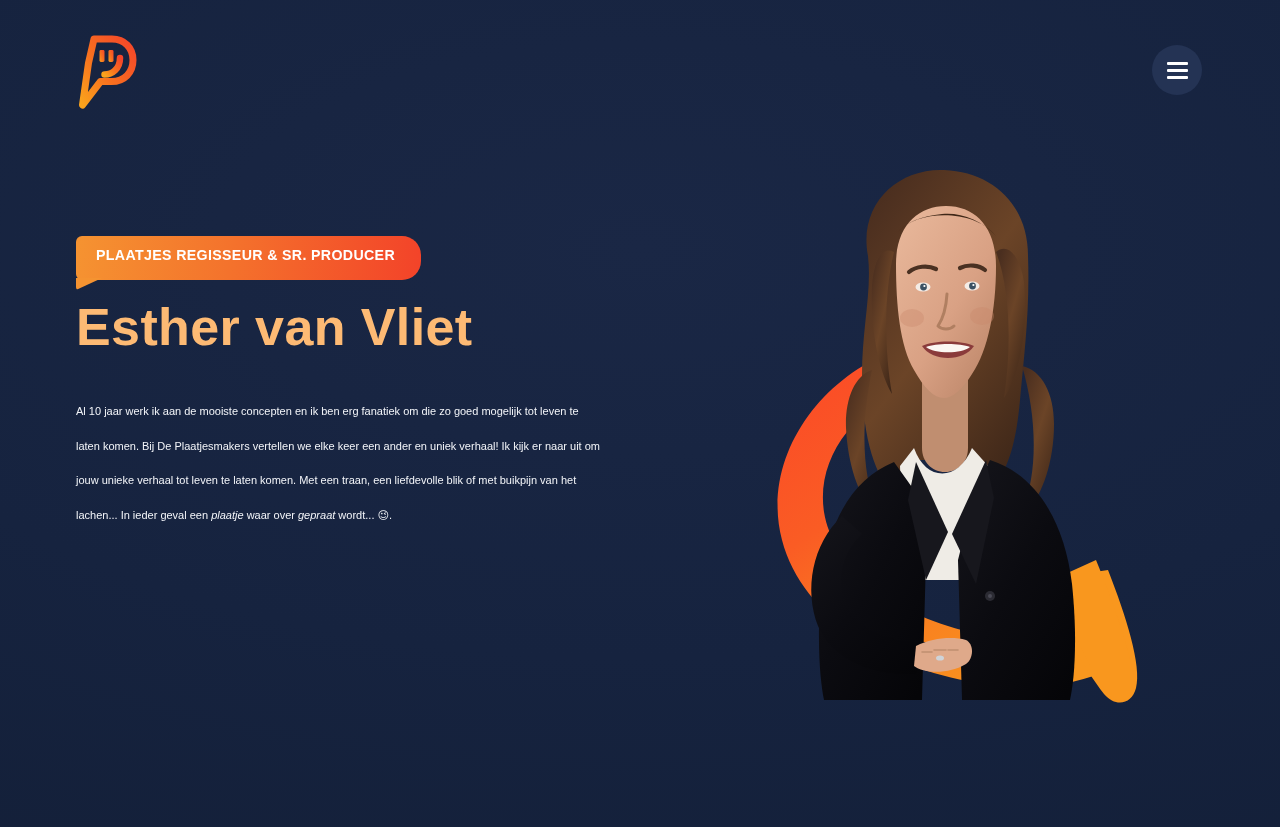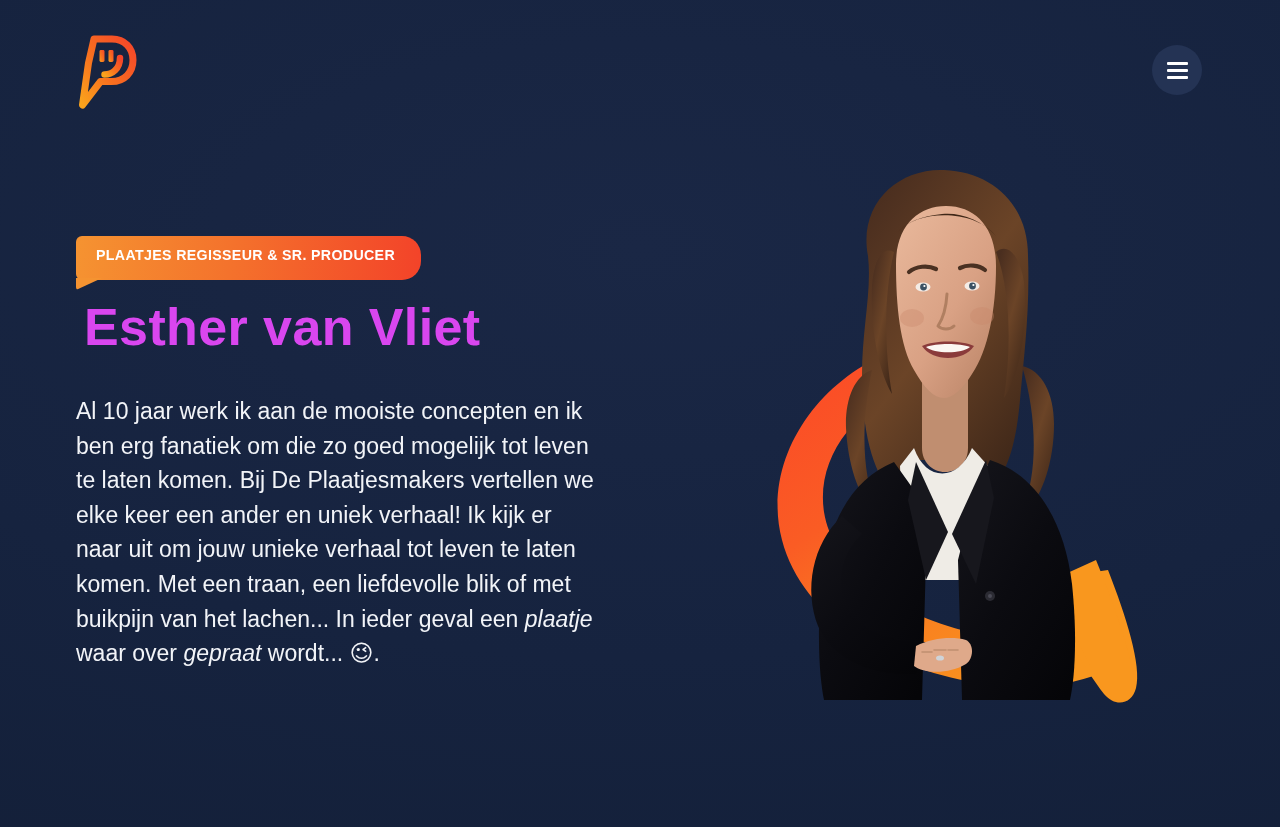--- a/index.html
+++ b/index.html
@@ -107,28 +107,27 @@
     border-radius: 0 0 0 3px;
     clip-path: polygon(0 0, 100% 0, 0 100%);
   }
 
   .hero-name {
     margin-top: 20px;
     font-size: 52px;
     line-height: 1.04;
     font-weight: bold;
     letter-spacing: 0.4px;
-    color: #d946ef;
-    margin-left: 8px;
+    color: #fdba74;
   }
 
   .hero-text {
     margin-top: 40px;
     width: 528px;
-    font-size: 23px;
+    font-size: 11px;
     line-height: 34.6px;
     color: #f2f4f8;
     font-weight: normal;
   }
   .hero-text i { font-style: italic; }
   .emoji { font-family: "DejaVu Sans", sans-serif; }
 
   
   .hero-visual {
     position: absolute;

